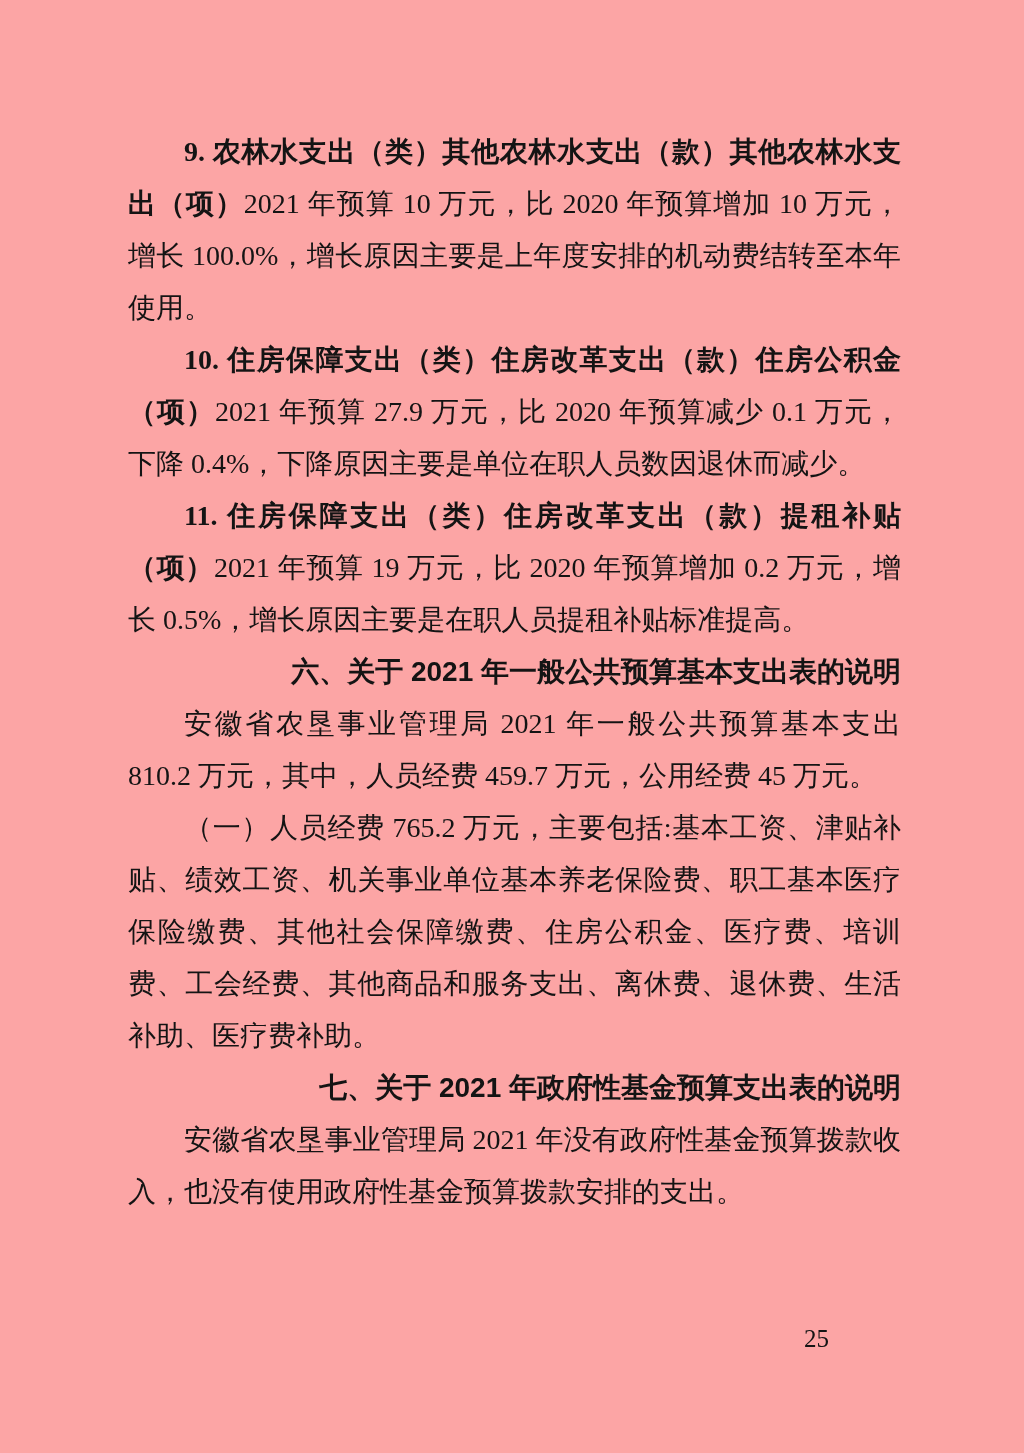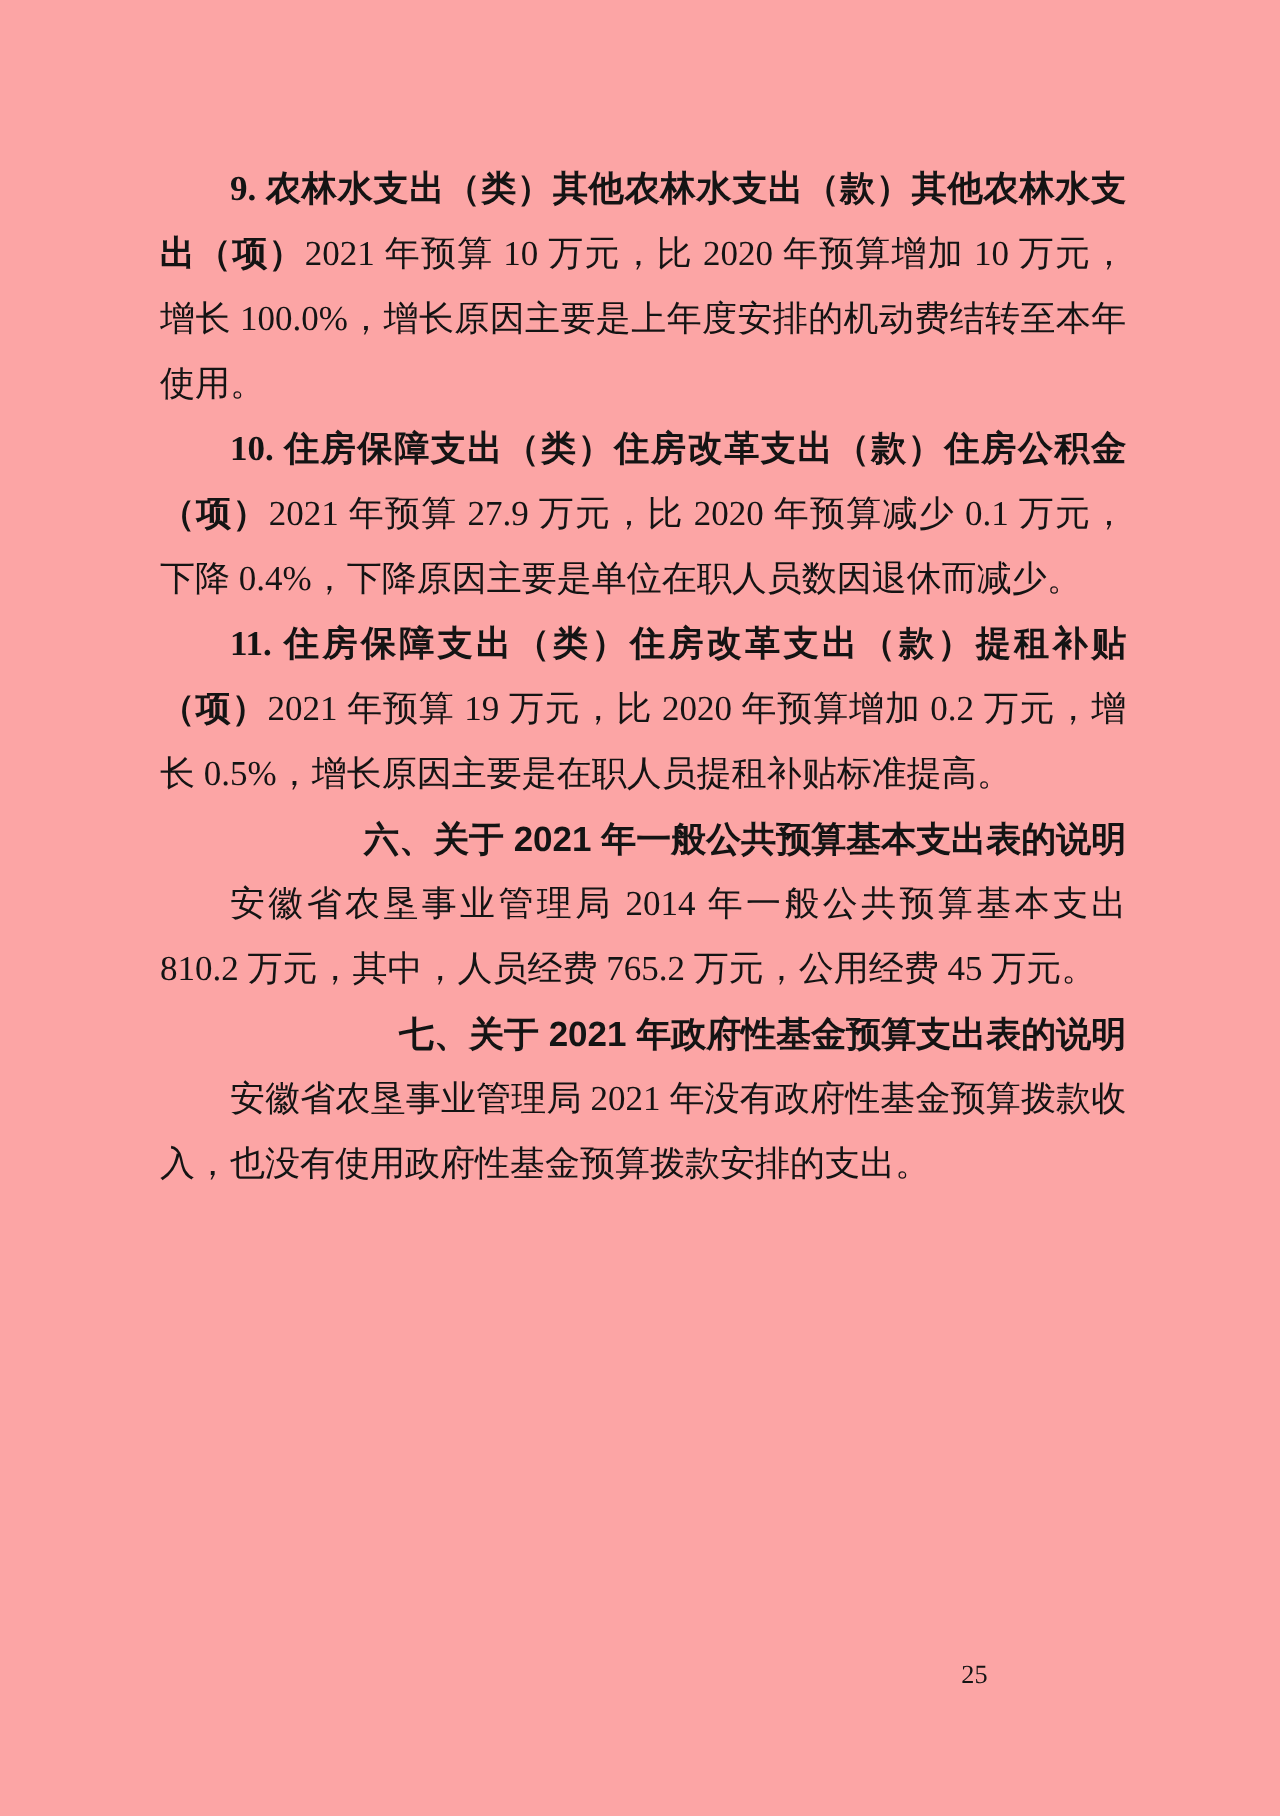--- a/index.html
+++ b/index.html
@@ -31,36 +31,37 @@
     text-indent: 56px;
   }
   .para.heading {
     font-family: "Liberation Sans", "DejaVu Sans", sans-serif;
     font-weight: bold;
     text-align: right;
   }
   .seg-bold { font-weight: bold; }
   .page-number {
     position: absolute;
-    left: 769px;
+    left: 804px;
     top: 1324px;
-    font-size: 21px;
+    font-size: 25px;
     line-height: 30px;
     font-family: "Liberation Serif", "DejaVu Serif", serif;
     color: #141414;
     text-align: center;
   }
 </style>
 </head>
 <body>
 
 <div class="page">
   <main class="text-block" id="text-block">
       <p class="para body"><span class="seg-bold">9. 农林水支出（类）其他农林水支出（款）其他农林水支出（项）</span><span>2021 年预算 10 万元，比 2020 年预算增加 10 万元，增长 100.0%，增长原因主要是上年度安排的机动费结转至本年使用。</span></p>
       <p class="para body"><span class="seg-bold">10. 住房保障支出（类）住房改革支出（款）住房公积金（项）</span><span>2021 年预算 27.9 万元，比 2020 年预算减少 0.1 万元，下降 0.4%，下降原因主要是单位在职人员数因退休而减少。</span></p>
       <p class="para body"><span class="seg-bold">11. 住房保障支出（类）住房改革支出（款）提租补贴（项）</span><span>2021 年预算 19 万元，比 2020 年预算增加 0.2 万元，增长 0.5%，增长原因主要是在职人员提租补贴标准提高。</span></p>
       <p class="para heading"><span class="seg-bold">六、关于 2021 年一般公共预算基本支出表的说明</span></p>
-      <p class="para body"><span>安徽省农垦事业管理局 2014 年一般公共预算基本支出 810.2 万元，其中，人员经费 765.2 万元，公用经费 45 万元。</span></p>
+      <p class="para body"><span>安徽省农垦事业管理局 2021 年一般公共预算基本支出 810.2 万元，其中，人员经费 459.7 万元，公用经费 45 万元。</span></p>
+      <p class="para body"><span>（一）人员经费 765.2 万元，主要包括:基本工资、津贴补贴、绩效工资、机关事业单位基本养老保险费、职工基本医疗保险缴费、其他社会保障缴费、住房公积金、医疗费、培训费、工会经费、其他商品和服务支出、离休费、退休费、生活补助、医疗费补助。</span></p>
       <p class="para heading"><span class="seg-bold">七、关于 2021 年政府性基金预算支出表的说明</span></p>
       <p class="para body"><span>安徽省农垦事业管理局 2021 年没有政府性基金预算拨款收入，也没有使用政府性基金预算拨款安排的支出。</span></p>
     </main>
   <div class="page-number">25</div>
 </div>
 
 </body></html>

